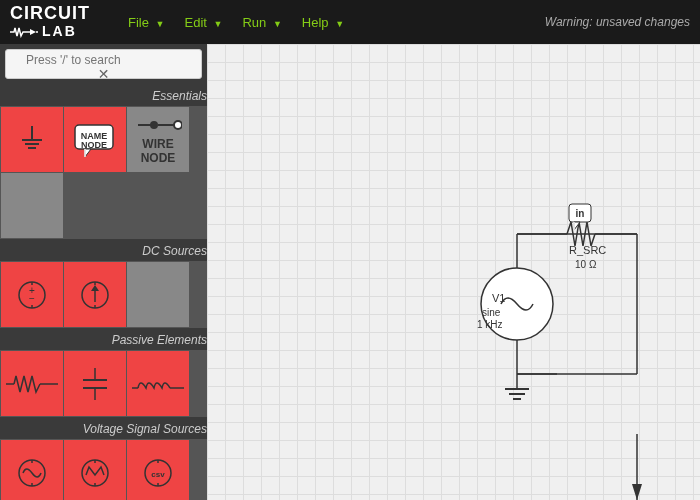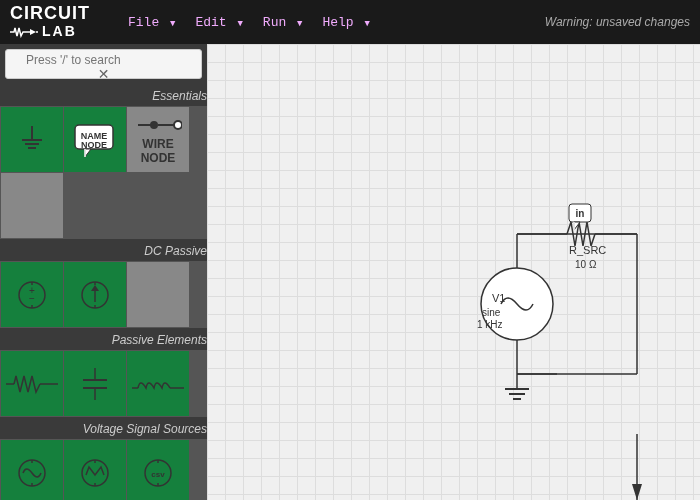--- a/index.html
+++ b/index.html
@@ -28,26 +28,25 @@
       display: flex;
       align-items: center;
       gap: 4px;
     }
     .menu-bar {
       display: flex;
       gap: 4px;
       align-items: center;
     }
     .menu-item {
-      color: #f0abfc;
+      color: #84cc16;
       font-size: 13px;
       padding: 4px 8px;
       cursor: pointer;
       border-radius: 3px;
-      font-family: Liberation Mono, monospace;
     }
     .menu-item .arrow { font-size: 9px; margin-left: 3px; }
     .warning-text {
       margin-left: auto;
       color: #aaa;
       font-size: 12px;
       font-style: italic;
     }
 
     
@@ -111,21 +110,21 @@
     .component-grid {
       display: flex;
       flex-wrap: wrap;
       background: #555;
       gap: 1px;
       padding: 1px;
     }
     .component-cell {
       width: 62px;
       height: 65px;
-      background: #15803d;
+      background: #ef4444;
       display: flex;
       flex-direction: column;
       align-items: center;
       justify-content: center;
       cursor: pointer;
       position: relative;
       gap: 2px;
     }
     .component-cell.active { background: #888; }
     .component-cell.empty { background: #888; }
@@ -239,21 +238,21 @@
               <line x1="24" y1="10" x2="44" y2="10" stroke="#333" stroke-width="2"></line>
               <circle cx="44" cy="10" r="4" fill="white" stroke="#333" stroke-width="2"></circle>
             </svg>
           </div>
           <div class="comp-label">WIRE NODE</div>
         </div>
 
         <div class="component-cell empty"></div>
       </div>
 
-      <div class="section-label">DC Passive</div>
+      <div class="section-label">DC Sources</div>
       <div class="component-grid">
 
         <div class="component-cell">
           <div class="comp-icon">
             <svg width="36" height="36" viewBox="0 0 36 36">
               <circle cx="18" cy="18" r="13" fill="none" stroke="#333" stroke-width="1.5"></circle>
               <line x1="18" y1="5" x2="18" y2="8" stroke="#333" stroke-width="1.5"></line>
               <line x1="18" y1="28" x2="18" y2="31" stroke="#333" stroke-width="1.5"></line>
               <text x="18" y="17" font-size="10" text-anchor="middle" fill="#333" font-family="Arial">+</text>
               <text x="18" y="25" font-size="10" text-anchor="middle" fill="#333" font-family="Arial">−</text>

